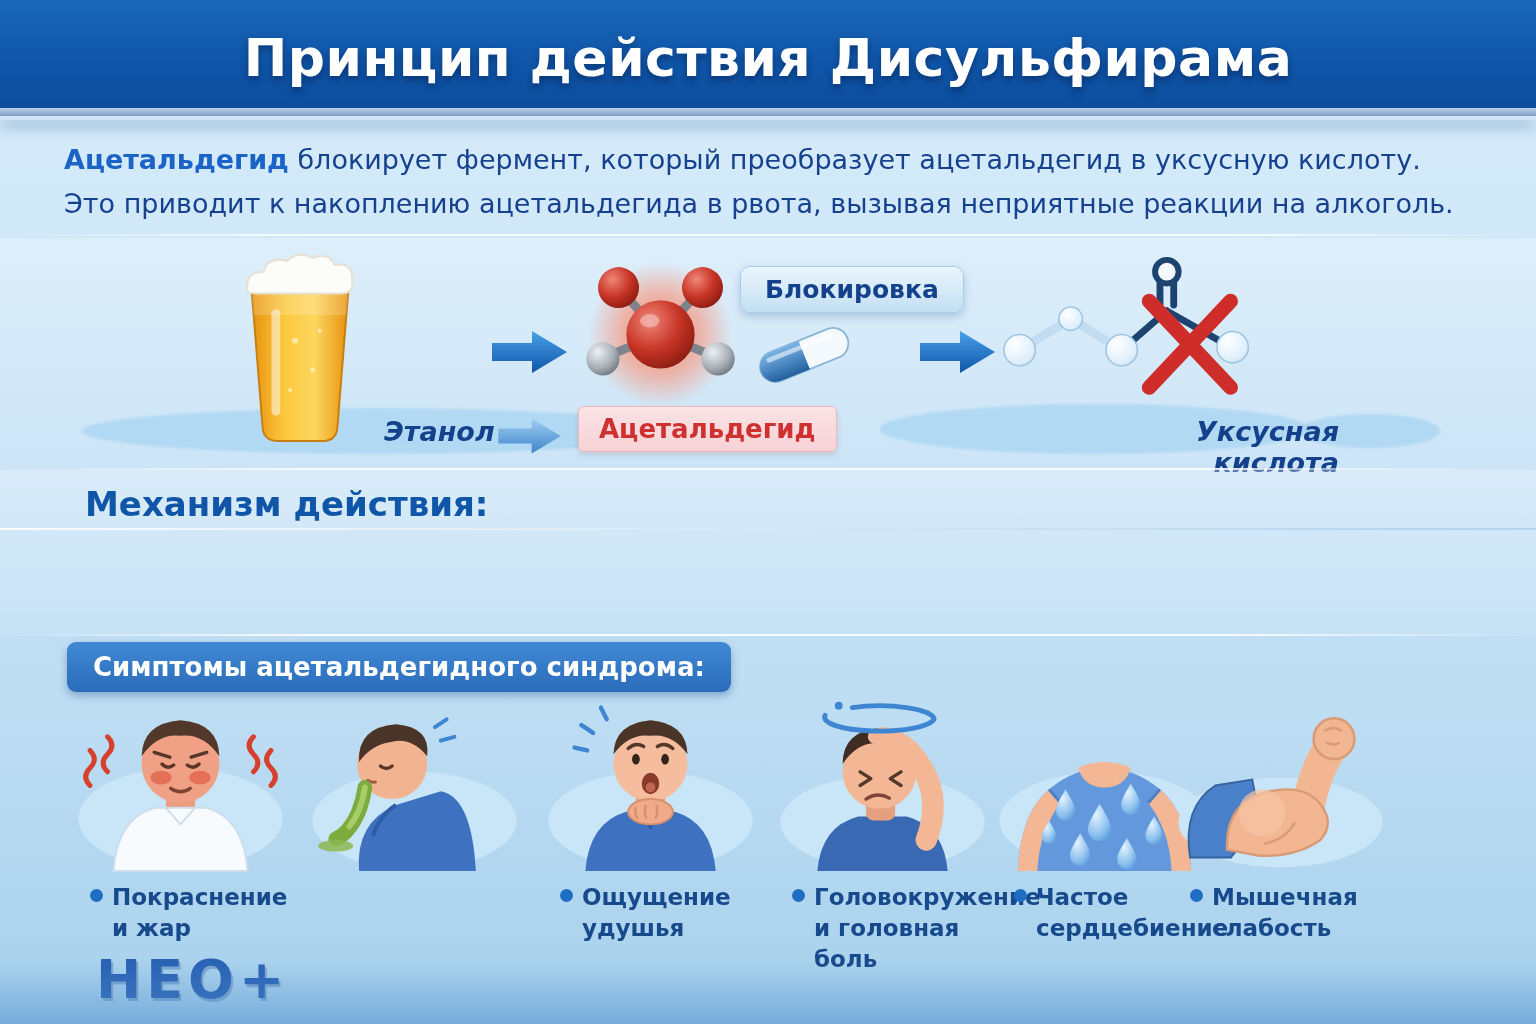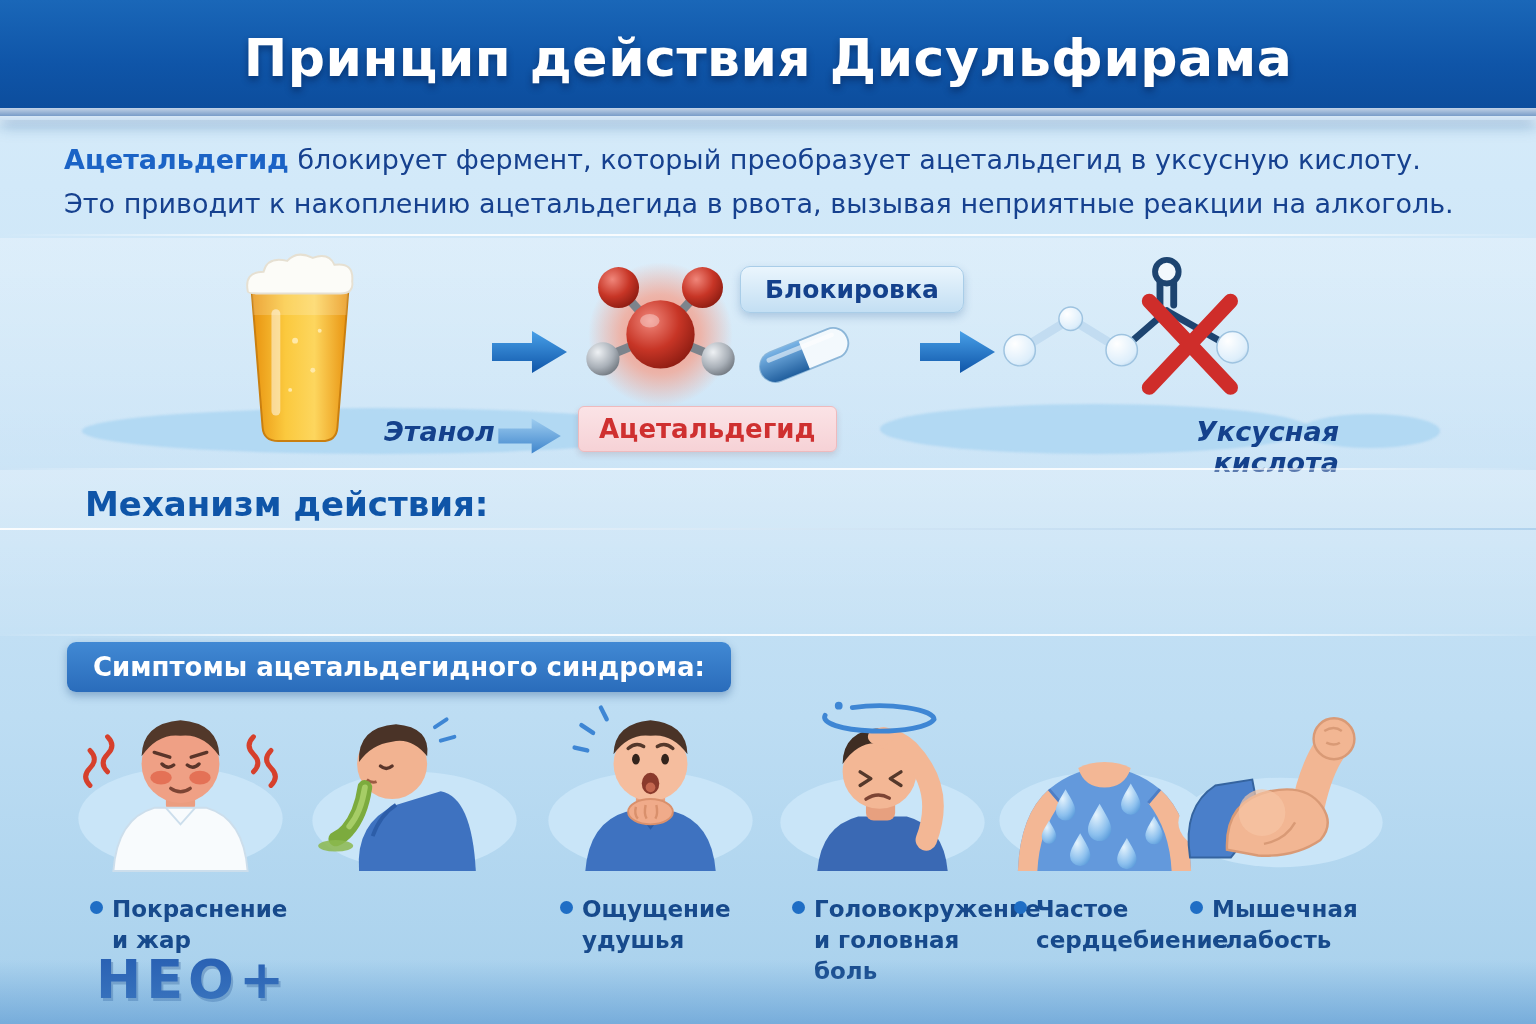--- a/index.html
+++ b/index.html
@@ -64,21 +64,21 @@
   
   .symptoms{ left:0; top:636px; width:1536px; height:312px; }
   .symptom-badge{
     position:absolute; left:67px; top:6px; display:inline-block;
     font-size:26px; font-weight:700; color:#ffffff; padding:10px 26px;
     background:linear-gradient(180deg,#4189d4,#2a6cbb);
     border-radius:9px; box-shadow:0 4px 9px rgba(20,70,130,.35);
   }
   .symptom-col{ position:absolute; top:58px; width:232px; }
   .symptom-col svg{ display:block; margin:0 auto; }
-  .symptom-label{ display:flex; margin-top:20px; padding-left:26px; }
+  .symptom-label{ display:flex; margin-top:8px; padding-left:26px; }
   .dot{ width:13px; height:13px; border-radius:50%; background:#1f6ec5; margin:7px 9px 0 0; flex:none; }
   .symptom-text{ font-size:23px; font-weight:800; color:#174a8c; line-height:31px; }
   .w1{width:170px}.w2{width:215px}.w3{width:235px}.w4{width:215px}.w5{width:185px}.w6{width:160px}
 
   
   .logo{ left:96px; top:948px; font-size:54px; font-weight:800; letter-spacing:5px;
     color:#2a62b4; text-shadow:2px 3px 0 rgba(23,67,130,.30); }
   .bottom-fade{ left:0; bottom:0; width:1536px; height:64px;
     background:linear-gradient(180deg,rgba(96,158,215,0),rgba(80,144,205,.55)); }
 </style>

